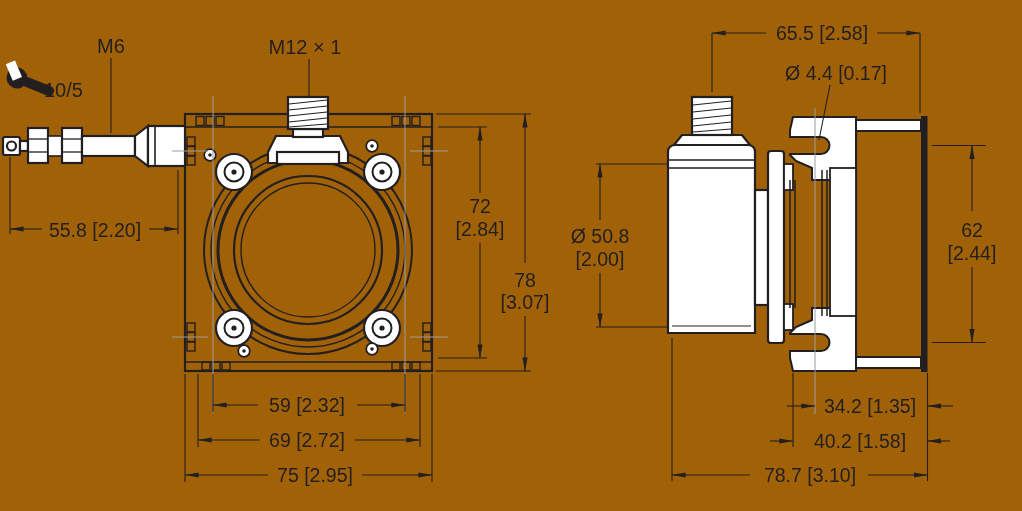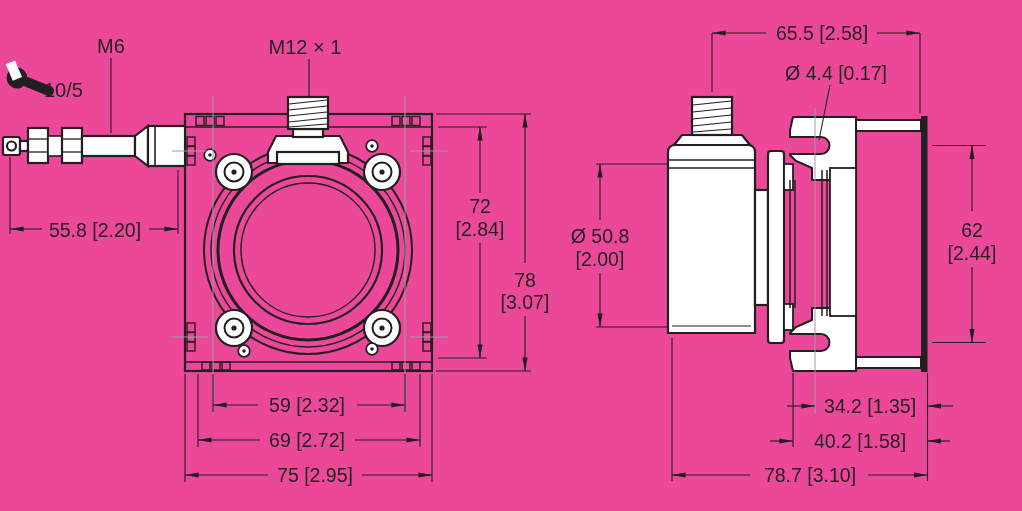--- a/index.html
+++ b/index.html
@@ -1,16 +1,16 @@
 <!DOCTYPE html>
 <html><head>
 <meta charset="utf-8">
 <style>
   html,body{margin:0;padding:0;background:#ffffff;}
-  .canvas{position:relative;width:1022px;height:511px;background:#ec4899;overflow:hidden;
+  .canvas{position:relative;width:1022px;height:511px;background:#a16207;overflow:hidden;
           font-family:"Liberation Sans", sans-serif;}
   svg text{font-family:"Liberation Sans", sans-serif;fill:#231f20;}
   .dim{font-size:19.5px;}
   .lbl{font-size:20px;}
   .mid{text-anchor:middle;}
 </style>
 </head>
 <body>
 
 <div class="canvas">

